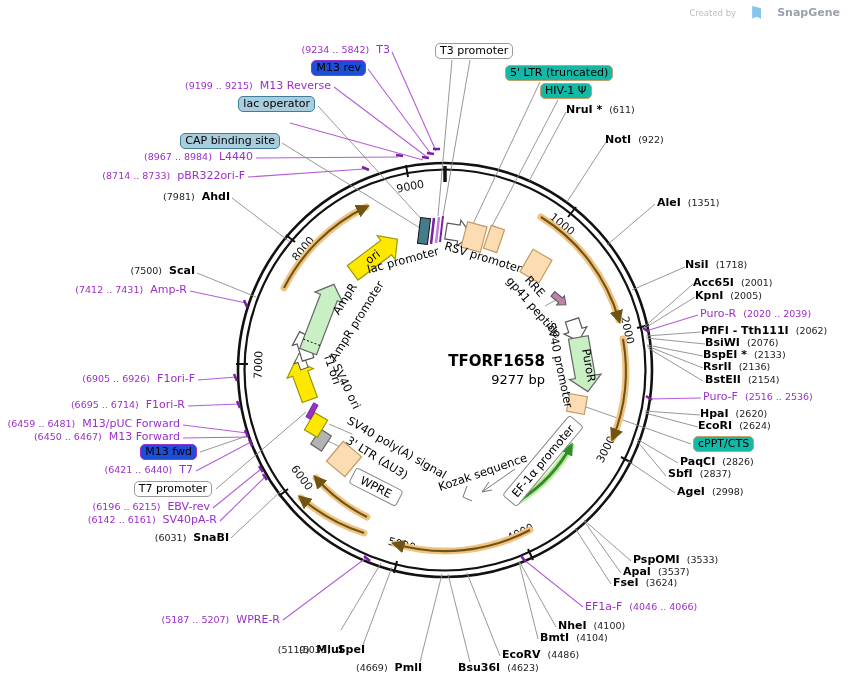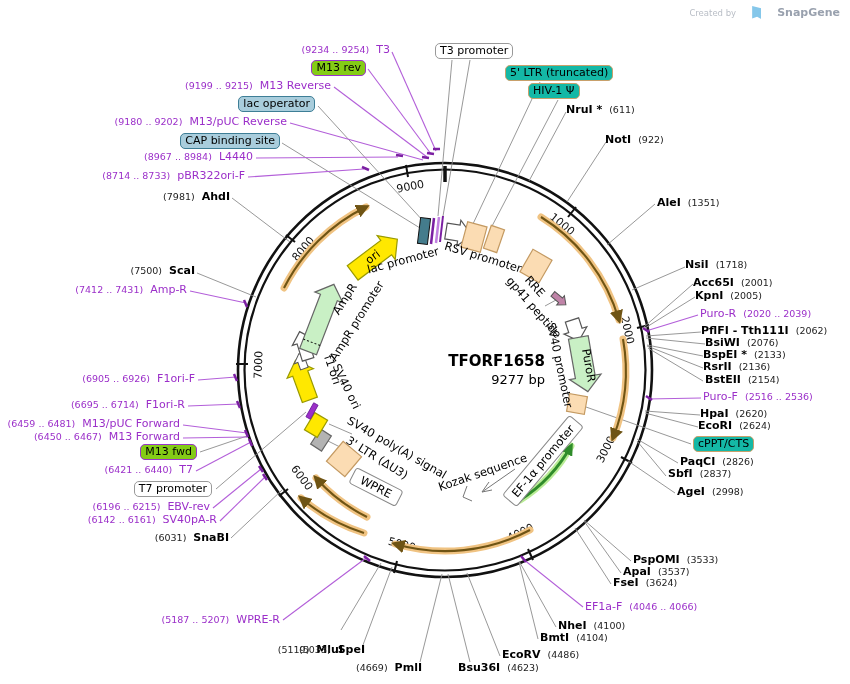--- a/index.html
+++ b/index.html
@@ -11,21 +11,21 @@
   .lbl .pos{font-size:9.5px;color:#222;}
   .lbl.r{text-align:right;}
   .lbl.r .pos{margin-right:7px;}
   .lbl.l .pos{margin-left:7px;}
   .lbl.pr, .lbl.pr .pos{color:#9B2FC9;}
   .lbl.pr .nm{font-weight:normal;}
   .box{position:absolute;white-space:nowrap;font-size:11px;line-height:14px;color:#000;
        padding:0 4px;border-radius:5px;border:1px solid #999;background:#fff;}
   .box.tan{background:#14b8a6;border-color:#C8A06B;}
   .box.teal{background:#A9CDDC;border-color:#3E7E96;}
-  .box.purple{background:#84cc16;border-color:#9933CC;}
+  .box.purple{background:#1d4ed8;border-color:#9933CC;}
   .center-title{position:absolute;left:345px;top:352px;width:200px;text-align:right;}
   .center-title .nm{font-weight:bold;font-size:15px;color:#000;}
   .center-title .bp{font-size:13px;color:#000;margin-top:2px;}
   .credit{position:absolute;right:10px;top:6px;display:flex;align-items:center;gap:16px;}
   .credit .made{font-size:8.5px;color:#B9BEC6;}
   .credit .brand{font-size:11px;font-weight:bold;color:#99A1AE;}
   .flag{display:inline-block;width:9px;height:13px;background:#85C7EA;
         clip-path:polygon(0 0,100% 18%,100% 100%,55% 82%,0 96%);}
   .inner-text{font-size:11.5px;fill:#000;}
   .tick-text{font-size:11px;fill:#111;}
@@ -300,41 +300,40 @@
 <div class="lbl site l" style="left:703px;top:348px"><span class="nm">BspEI *</span><span class="pos">(2133)</span></div>
 <div class="lbl site l" style="left:705px;top:336px"><span class="nm">BsiWI</span><span class="pos">(2076)</span></div>
 <div class="lbl site l" style="left:701px;top:324px"><span class="nm">PflFI - Tth111I</span><span class="pos">(2062)</span></div>
 <div class="lbl site l" style="left:695px;top:289px"><span class="nm">KpnI</span><span class="pos">(2005)</span></div>
 <div class="lbl site l" style="left:693px;top:276px"><span class="nm">Acc65I</span><span class="pos">(2001)</span></div>
 <div class="lbl site l" style="left:685px;top:258px"><span class="nm">NsiI</span><span class="pos">(1718)</span></div>
 <div class="lbl site l" style="left:657px;top:196px"><span class="nm">AleI</span><span class="pos">(1351)</span></div>
 <div class="lbl site l" style="left:605px;top:133px"><span class="nm">NotI</span><span class="pos">(922)</span></div>
 <div class="lbl site l" style="left:566px;top:103px"><span class="nm">NruI *</span><span class="pos">(611)</span></div>
 
-<div class="lbl pr r" style="right:460px;top:43px"><span class="pos">(9234 .. 9254)</span><span class="nm">T3</span></div>
+<div class="lbl pr r" style="right:460px;top:43px"><span class="pos">(9234 .. 5842)</span><span class="nm">T3</span></div>
 <div class="lbl pr r" style="right:519px;top:79px"><span class="pos">(9199 .. 9215)</span><span class="nm">M13 Reverse</span></div>
-<div class="lbl pr r" style="right:563px;top:115px"><span class="pos">(9180 .. 9202)</span><span class="nm">M13/pUC Reverse</span></div>
 <div class="lbl pr r" style="right:597px;top:150px"><span class="pos">(8967 .. 8984)</span><span class="nm">L4440</span></div>
 <div class="lbl pr r" style="right:605px;top:169px"><span class="pos">(8714 .. 8733)</span><span class="nm">pBR322ori-F</span></div>
 <div class="lbl pr r" style="right:663px;top:283px"><span class="pos">(7412 .. 7431)</span><span class="nm">Amp-R</span></div>
 <div class="lbl pr r" style="right:655px;top:372px"><span class="pos">(6905 .. 6926)</span><span class="nm">F1ori-F</span></div>
 <div class="lbl pr r" style="right:665px;top:398px"><span class="pos">(6695 .. 6714)</span><span class="nm">F1ori-R</span></div>
 <div class="lbl pr r" style="right:670px;top:417px"><span class="pos">(6459 .. 6481)</span><span class="nm">M13/pUC Forward</span></div>
 <div class="lbl pr r" style="right:670px;top:430px"><span class="pos">(6450 .. 6467)</span><span class="nm">M13 Forward</span></div>
 <div class="lbl pr r" style="right:657px;top:463px"><span class="pos">(6421 .. 6440)</span><span class="nm">T7</span></div>
 <div class="lbl pr r" style="right:640px;top:500px"><span class="pos">(6196 .. 6215)</span><span class="nm">EBV-rev</span></div>
 <div class="lbl pr r" style="right:633px;top:513px"><span class="pos">(6142 .. 6161)</span><span class="nm">SV40pA-R</span></div>
 <div class="lbl pr r" style="right:570px;top:613px"><span class="pos">(5187 .. 5207)</span><span class="nm">WPRE-R</span></div>
 <div class="lbl pr l" style="left:585px;top:600px"><span class="nm">EF1a-F</span><span class="pos">(4046 .. 4066)</span></div>
 <div class="lbl pr l" style="left:703px;top:390px"><span class="nm">Puro-F</span><span class="pos">(2516 .. 2536)</span></div>
 <div class="lbl pr l" style="left:700px;top:307px"><span class="nm">Puro-R</span><span class="pos">(2020 .. 2039)</span></div>
 
 <div class="box white" style="left:435px;top:43px">T3 promoter</div>
 <div class="box purple" style="right:484px;top:60px">M13 rev</div>
 <div class="box teal" style="right:535px;top:96px">lac operator</div>
 <div class="box teal" style="right:570px;top:133px">CAP binding site</div>
 <div class="box tan" style="left:505px;top:65px">5' LTR (truncated)</div>
-<div class="box tan" style="left:528px;top:83px">HIV-1 Ψ</div>
+<div class="box tan" style="left:540px;top:83px">HIV-1 Ψ</div>
 <div class="box tan" style="left:693px;top:436px">cPPT/CTS</div>
 <div class="box purple" style="right:653px;top:444px">M13 fwd</div>
 <div class="box white" style="right:638px;top:481px">T7 promoter</div>
 
 </div>
 
 </body></html>

